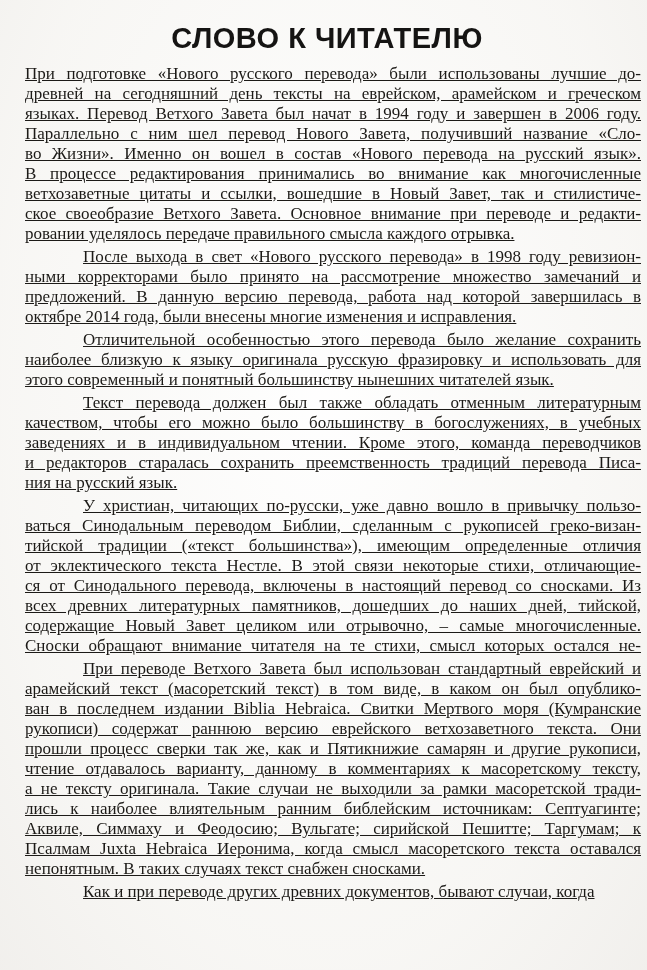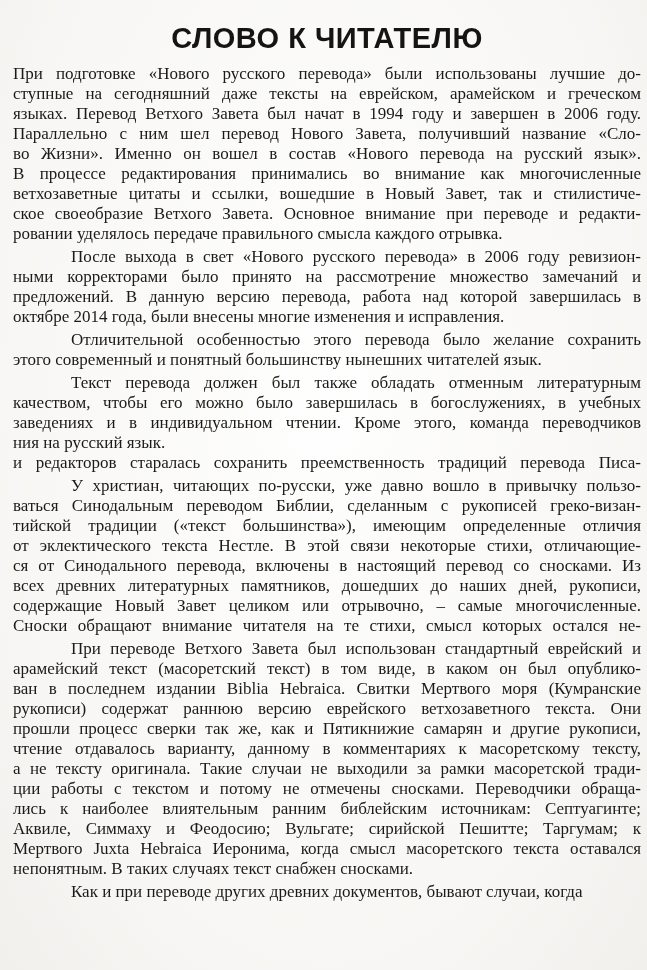--- a/index.html
+++ b/index.html
@@ -26,21 +26,22 @@
     margin: 0 0 10px 0;
     text-align: center;
     font-family: "Liberation Sans", "DejaVu Sans", sans-serif;
     font-weight: 600;
     font-size: 29px;
     line-height: 32px;
     letter-spacing: 0.5px;
     color: #151413;
   }
   .paragraph {
-    margin: 0 0 3px 0;
+    margin: 0 0 3px 12px;
+    text-decoration: underline;
   }
   .line {
     font-size: 17px;
     line-height: 20px;
     white-space: normal;
     text-align: justify;
     text-align-last: justify;
     -moz-text-align-last: justify;
   }
   .line.last {
@@ -52,67 +53,67 @@
   }
 </style>
 </head>
 <body>
 
 <div class="page">
   <h1 class="page-title">СЛОВО К ЧИТАТЕЛЮ</h1>
   <div>
       <div class="paragraph">
         <div class="line">При подготовке «Нового русского перевода» были использованы лучшие до-</div>
-        <div class="line">ступные на сегодняшний даже тексты на еврейском, арамейском и греческом</div>
+        <div class="line">древней на сегодняшний день тексты на еврейском, арамейском и греческом</div>
         <div class="line">языках. Перевод Ветхого Завета был начат в 1994 году и завершен в 2006 году.</div>
         <div class="line">Параллельно с ним шел перевод Нового Завета, получивший название «Сло-</div>
         <div class="line">во Жизни». Именно он вошел в состав «Нового перевода на русский язык».</div>
         <div class="line">В процессе редактирования принимались во внимание как многочисленные</div>
         <div class="line">ветхозаветные цитаты и ссылки, вошедшие в Новый Завет, так и стилистиче-</div>
         <div class="line">ское своеобразие Ветхого Завета. Основное внимание при переводе и редакти-</div>
         <div class="line last">ровании уделялось передаче правильного смысла каждого отрывка.</div>
       </div>
       <div class="paragraph">
-        <div class="line indent">После выхода в свет «Нового русского перевода» в 2006 году ревизион-</div>
+        <div class="line indent">После выхода в свет «Нового русского перевода» в 1998 году ревизион-</div>
         <div class="line">ными корректорами было принято на рассмотрение множество замечаний и</div>
         <div class="line">предложений. В данную версию перевода, работа над которой завершилась в</div>
         <div class="line last">октябре 2014 года, были внесены многие изменения и исправления.</div>
       </div>
       <div class="paragraph">
         <div class="line indent">Отличительной особенностью этого перевода было желание сохранить</div>
+        <div class="line">наиболее близкую к языку оригинала русскую фразировку и использовать для</div>
         <div class="line last">этого современный и понятный большинству нынешних читателей язык.</div>
       </div>
       <div class="paragraph">
         <div class="line indent">Текст перевода должен был также обладать отменным литературным</div>
-        <div class="line">качеством, чтобы его можно было завершилась в богослужениях, в учебных</div>
+        <div class="line">качеством, чтобы его можно было большинству в богослужениях, в учебных</div>
         <div class="line">заведениях и в индивидуальном чтении. Кроме этого, команда переводчиков</div>
+        <div class="line">и редакторов старалась сохранить преемственность традиций перевода Писа-</div>
         <div class="line last">ния на русский язык.</div>
-        <div class="line">и редакторов старалась сохранить преемственность традиций перевода Писа-</div>
       </div>
       <div class="paragraph">
         <div class="line indent">У христиан, читающих по-русски, уже давно вошло в привычку пользо-</div>
         <div class="line">ваться Синодальным переводом Библии, сделанным с рукописей греко-визан-</div>
         <div class="line">тийской традиции («текст большинства»), имеющим определенные отличия</div>
         <div class="line">от эклектического текста Нестле. В этой связи некоторые стихи, отличающие-</div>
         <div class="line">ся от Синодального перевода, включены в настоящий перевод со сносками. Из</div>
-        <div class="line">всех древних литературных памятников, дошедших до наших дней, рукописи,</div>
+        <div class="line">всех древних литературных памятников, дошедших до наших дней, тийской,</div>
         <div class="line">содержащие Новый Завет целиком или отрывочно, – самые многочисленные.</div>
         <div class="line">Сноски обращают внимание читателя на те стихи, смысл которых остался не-</div>
       </div>
       <div class="paragraph">
         <div class="line indent">При переводе Ветхого Завета был использован стандартный еврейский и</div>
         <div class="line">арамейский текст (масоретский текст) в том виде, в каком он был опублико-</div>
         <div class="line">ван в последнем издании Biblia Hebraica. Свитки Мертвого моря (Кумранские</div>
         <div class="line">рукописи) содержат раннюю версию еврейского ветхозаветного текста. Они</div>
         <div class="line">прошли процесс сверки так же, как и Пятикнижие самарян и другие рукописи,</div>
         <div class="line">чтение отдавалось варианту, данному в комментариях к масоретскому тексту,</div>
         <div class="line">а не тексту оригинала. Такие случаи не выходили за рамки масоретской тради-</div>
-        <div class="line">ции работы с текстом и потому не отмечены сносками. Переводчики обраща-</div>
         <div class="line">лись к наиболее влиятельным ранним библейским источникам: Септуагинте;</div>
         <div class="line">Аквиле, Симмаху и Феодосию; Вульгате; сирийской Пешитте; Таргумам; к</div>
-        <div class="line">Мертвого Juxta Hebraica Иеронима, когда смысл масоретского текста оставался</div>
+        <div class="line">Псалмам Juxta Hebraica Иеронима, когда смысл масоретского текста оставался</div>
         <div class="line last">непонятным. В таких случаях текст снабжен сносками.</div>
       </div>
       <div class="paragraph">
         <div class="line last indent">Как и при переводе других древних документов, бывают случаи, когда</div>
       </div>
     </div>
 </div>
 
 </body></html>

